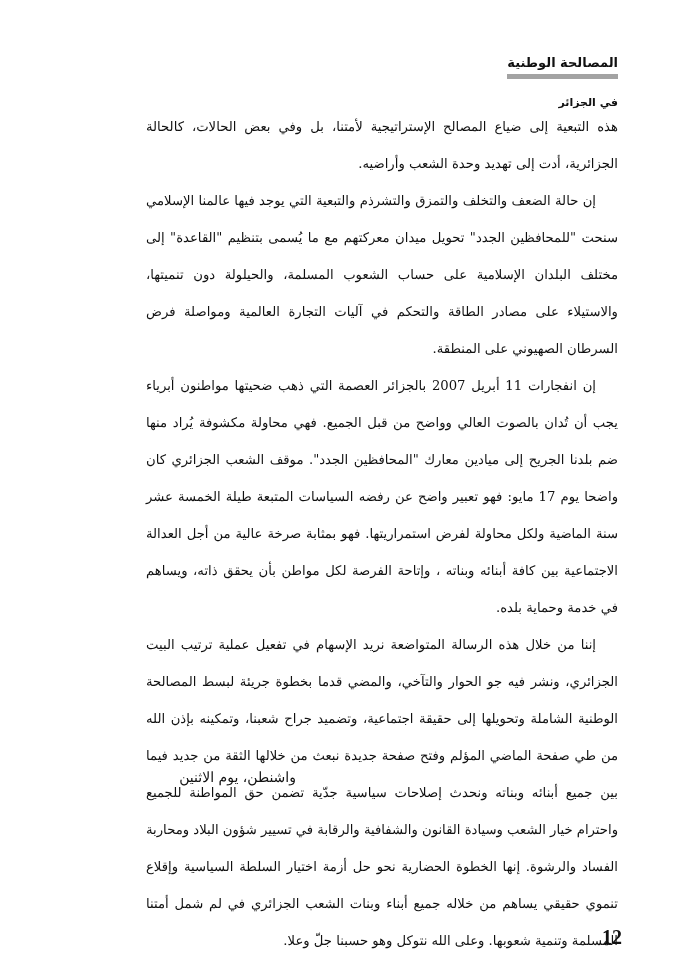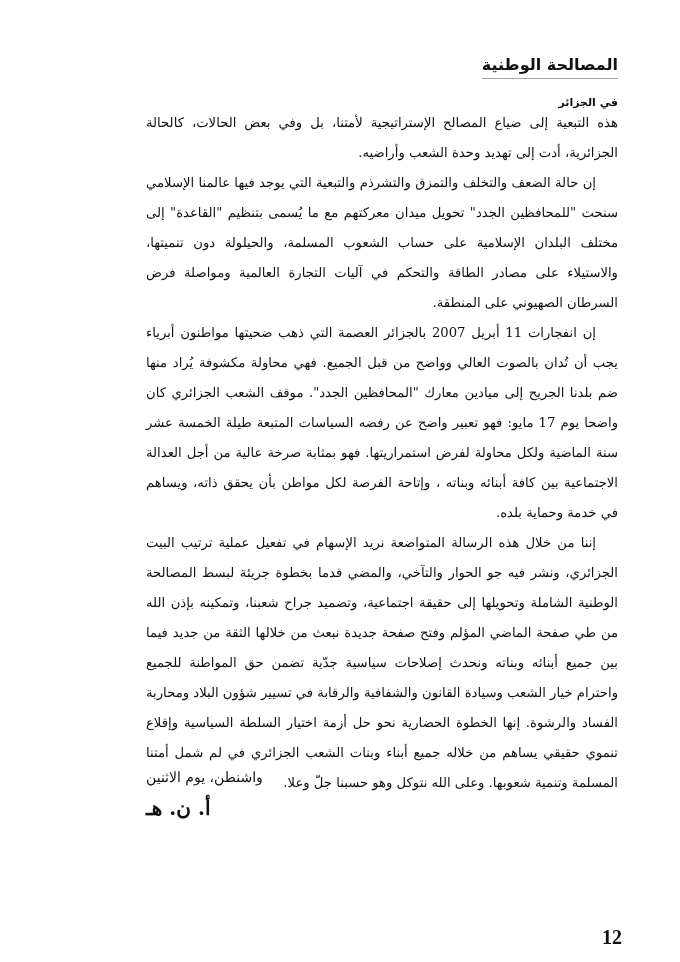--- a/index.html
+++ b/index.html
@@ -1,30 +1,30 @@
 <!DOCTYPE html>
 <html><head>
 <meta charset="utf-8">
 <style>
   html, body { margin: 0; padding: 0; background: #ffffff; }
   body { width: 680px; height: 962px; position: relative; overflow: hidden; }
   .page { position: absolute; inset: 0; background: #fff; color: #111; }
 
   .header { position: absolute; right: 62px; top: 55px; text-align: right; direction: rtl;
             font-family: "DejaVu Sans", sans-serif; }
-  .header .t1 { font-size: 16px; font-weight: bold; padding-bottom: 4px; border-bottom: 1px solid #a3a3a3; }
+  .header .t1 { font-size: 13px; font-weight: bold; padding-bottom: 4px; border-bottom: 5px solid #a3a3a3; }
   .header .t2 { font-size: 11px; font-weight: bold; margin-top: 17px; }
 
   .body-text { position: absolute; left: 146px; right: 62px; top: 108px;
                direction: rtl; text-align: justify; text-align-last: right;
-               font-family: "DejaVu Serif", serif; font-size: 13.2px; line-height: 30px; }
+               font-family: "DejaVu Serif", serif; font-size: 13.2px; line-height: 37px; }
   .body-text p { margin: 0; }
   .body-text p.indent { text-indent: 22px; }
 
-  .signature { position: absolute; left: 146px; top: 762px; direction: rtl; text-align: left;
+  .signature { position: absolute; left: 146px; top: 762px; direction: rtl; text-align: right;
                font-family: "DejaVu Serif", serif; font-size: 14px; line-height: 31px; width: 150px; }
   .signature .line { display: block; }
   .signature .initials { font-size: 20px; font-weight: bold; letter-spacing: 4px; }
 
   .page-number { position: absolute; right: 58px; top: 898px; font-family: "Liberation Serif", serif;
                  font-weight: bold; font-size: 20px; margin-top: 28px; }
 </style>
 </head>
 <body>
 
@@ -37,17 +37,16 @@
 
   <div class="body-text">
     <p>هذه التبعية إلى ضياع المصالح الإستراتيجية لأمتنا، بل وفي بعض الحالات، كالحالة الجزائرية، أدت إلى تهديد وحدة الشعب وأراضيه.</p>
     <p class="indent">إن حالة الضعف والتخلف والتمزق والتشرذم والتبعية التي يوجد فيها عالمنا الإسلامي سنحت "للمحافظين الجدد" تحويل ميدان معركتهم مع ما يُسمى بتنظيم "القاعدة" إلى مختلف البلدان الإسلامية على حساب الشعوب المسلمة، والحيلولة دون تنميتها، والاستيلاء على مصادر الطاقة والتحكم في آليات التجارة العالمية ومواصلة فرض السرطان الصهيوني على المنطقة.</p>
     <p class="indent">إن انفجارات 11 أبريل 2007 بالجزائر العصمة التي ذهب ضحيتها مواطنون أبرياء يجب أن تُدان بالصوت العالي وواضح من قبل الجميع. فهي محاولة مكشوفة يُراد منها ضم بلدنا الجريح إلى ميادين معارك "المحافظين الجدد". موقف الشعب الجزائري كان واضحا يوم 17 مايو: فهو تعبير واضح عن رفضه السياسات المتبعة طيلة الخمسة عشر سنة الماضية ولكل محاولة لفرض استمراريتها. فهو بمثابة صرخة عالية من أجل العدالة الاجتماعية بين كافة أبنائه وبناته ، وإتاحة الفرصة لكل مواطن بأن يحقق ذاته، ويساهم في خدمة وحماية بلده.</p>
     <p class="indent">إننا من خلال هذه الرسالة المتواضعة نريد الإسهام في تفعيل عملية ترتيب البيت الجزائري، ونشر فيه جو الحوار والتآخي، والمضي قدما بخطوة جريئة لبسط المصالحة الوطنية الشاملة وتحويلها إلى حقيقة اجتماعية، وتضميد جراح شعبنا، وتمكينه بإذن الله من طي صفحة الماضي المؤلم وفتح صفحة جديدة نبعث من خلالها الثقة من جديد فيما بين جميع أبنائه وبناته ونحدث إصلاحات سياسية جدّية تضمن حق المواطنة للجميع واحترام خيار الشعب وسيادة القانون والشفافية والرقابة في تسيير شؤون البلاد ومحاربة الفساد والرشوة. إنها الخطوة الحضارية نحو حل أزمة اختيار السلطة السياسية وإقلاع تنموي حقيقي يساهم من خلاله جميع أبناء وبنات الشعب الجزائري في لم شمل أمتنا المسلمة وتنمية شعوبها. وعلى الله نتوكل وهو حسبنا جلّ وعلا.</p>
   </div>
 
   <div class="signature">
     <span class="line">واشنطن، يوم الاثنين</span>
-    <span class="line initials">أ. ن. هـ</span>
   </div>
 
   <div class="page-number">12</div>
 </div>
 
 </body></html>

